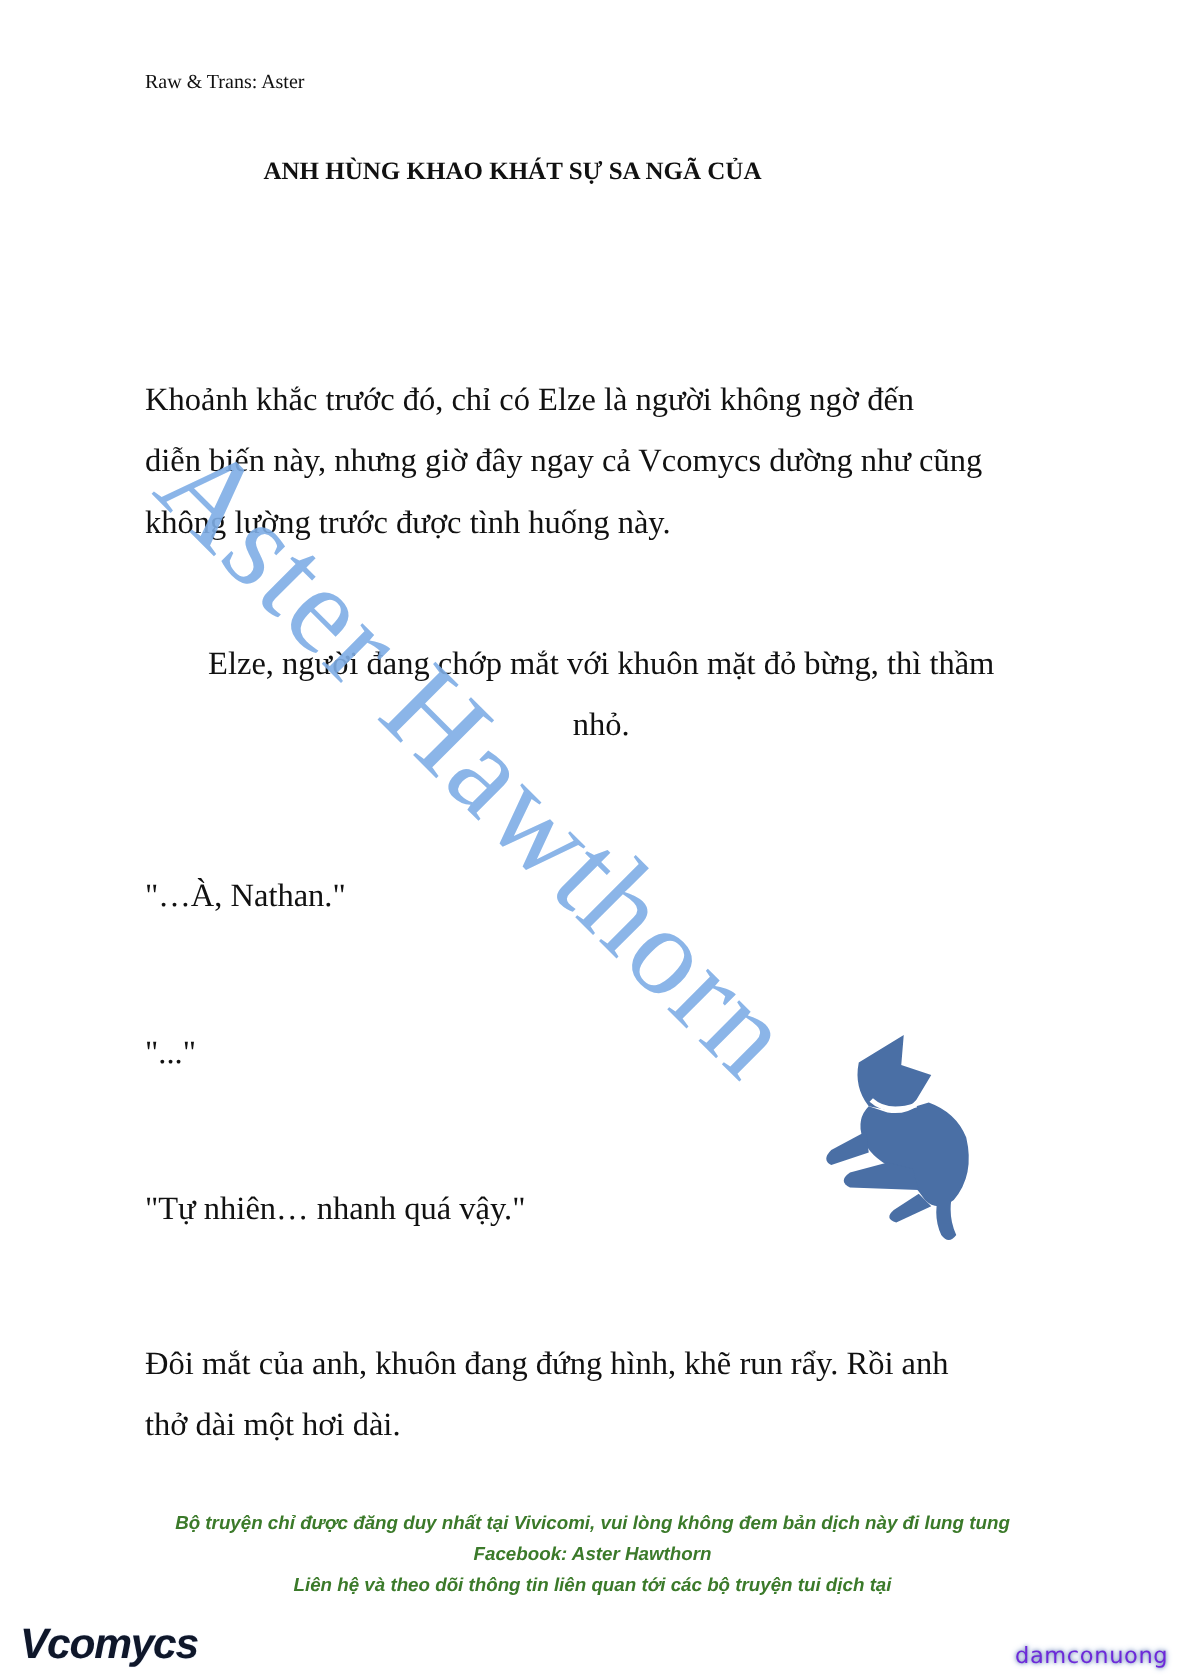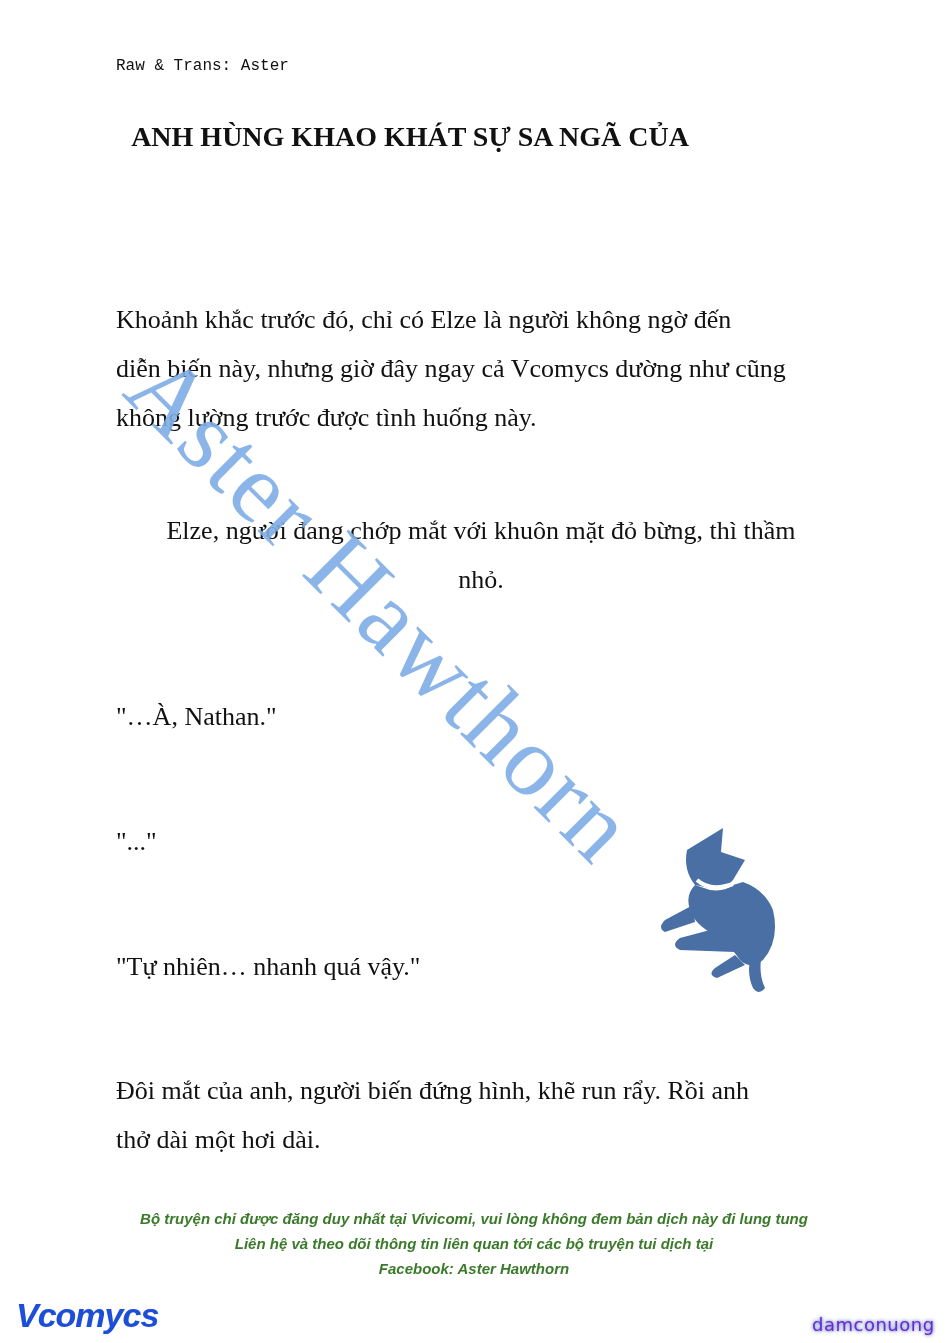--- a/index.html
+++ b/index.html
@@ -2,25 +2,25 @@
 <html><head>
 <meta charset="utf-8">
 <style>
   html, body { margin: 0; padding: 0; }
   body {
     width: 950px; height: 1343px; background: #ffffff; position: relative; overflow: hidden;
     font-family: "Liberation Serif", serif; color: #111;
   }
   .credit {
     position: absolute; left: 116px; top: 57px;
-    font-family: Liberation Mono, monospace; font-size: 16px; color: #111;
+    font-family: Liberation Serif, serif; font-size: 16px; color: #111;
   }
   .title {
     position: absolute; left: 0; width: 820px; top: 108px; text-align: center;
-    font-family: "Liberation Serif", serif; font-weight: bold; font-size: 28px; line-height: 58px; color: #111;
+    font-family: "Liberation Serif", serif; font-weight: bold; font-size: 20px; line-height: 58px; color: #111;
   }
   .para {
     position: absolute; left: 116px; width: 730px;
     font-size: 26px; line-height: 49px; color: #111;
   }
   .watermark {
     position: absolute; left: 120px; top: 560px;
     font-family: "Liberation Serif", serif; font-size: 100px; color: #7faee6;
     transform: rotate(45deg); transform-origin: 0 0; white-space: nowrap; opacity: 0.9;
     pointer-events: none;
@@ -28,21 +28,21 @@
   }
   .cat { position: absolute; left: 655px; top: 810px; width: 125px; height: 185px; }
   .footer {
     position: absolute; left: 0; width: 948px; text-align: center;
     font-family: "Liberation Sans", sans-serif; font-style: italic; font-weight: bold;
     font-size: 15px; color: #3b7a2a; line-height: 25px;
   }
   .logo-left {
     position: absolute; left: 16px; top: 1296px;
     font-family: "Liberation Sans", sans-serif; font-style: italic; font-weight: bold;
-    font-size: 34px; color: #1d4ed8; letter-spacing: -1px;
+    font-size: 34px; color: #0f172a; letter-spacing: -1px;
     text-shadow: 0 0 1px #c9d3ea;
   }
   .logo-right {
     position: absolute; left: 812px; top: 1314px;
     font-family: "DejaVu Sans", sans-serif; font-size: 18px; color: #6d28d9;
     text-shadow: 0 0 3px #6c84b8, 0 0 5px #8da2cf;
     letter-spacing: 0.5px;
   }
 </style>
 </head>
@@ -71,21 +71,21 @@
 
 <div class="para" style="top:817px;">
   <div>"..."</div>
 </div>
 
 <div class="para" style="top:942px;">
   <div>"Tự nhiên… nhanh quá vậy."</div>
 </div>
 
 <div class="para" style="top:1066px;">
-  <div>Đôi mắt của anh, người biến đứng hình, khẽ run rẩy. Rồi anh</div>
+  <div>Đôi mắt của anh, khuôn đang đứng hình, khẽ run rẩy. Rồi anh</div>
   <div>thở dài một hơi dài.</div>
 </div>
 
 <div class="watermark" style="left:185px; top:330px;">Aster Hawthorn</div>
 
 <svg class="cat" viewBox="0 0 125 185">
   <g fill="#4a6fa5">
 
     <path d="M32 40 L68 18 L66 42 L90 50 L78 70 Q70 80 55 78 L40 75 Q28 60 32 40 Z"></path>
 
@@ -98,18 +98,18 @@
     <path d="M80 145 L60 158 Q52 165 62 168 L90 155 Z"></path>
 
     <path d="M95 150 Q92 165 98 178 Q104 186 110 178 Q104 165 106 150 Z"></path>
   </g>
 
   <path d="M42 70 Q55 82 78 74" stroke="#ffffff" stroke-width="4" fill="none"></path>
 </svg>
 
 <div class="footer" style="top:1206px;">
   <div>Bộ truyện chỉ được đăng duy nhất tại Vivicomi, vui lòng không đem bản dịch này đi lung tung</div>
+  <div>Facebook: Aster Hawthorn</div>
   <div>Liên hệ và theo dõi thông tin liên quan tới các bộ truyện tui dịch tại</div>
-  <div>Facebook: Aster Hawthorn</div>
 </div>
 
 <div class="logo-left">Vcomycs</div>
 <div class="logo-right">damconuong</div>
 
 </body></html>

